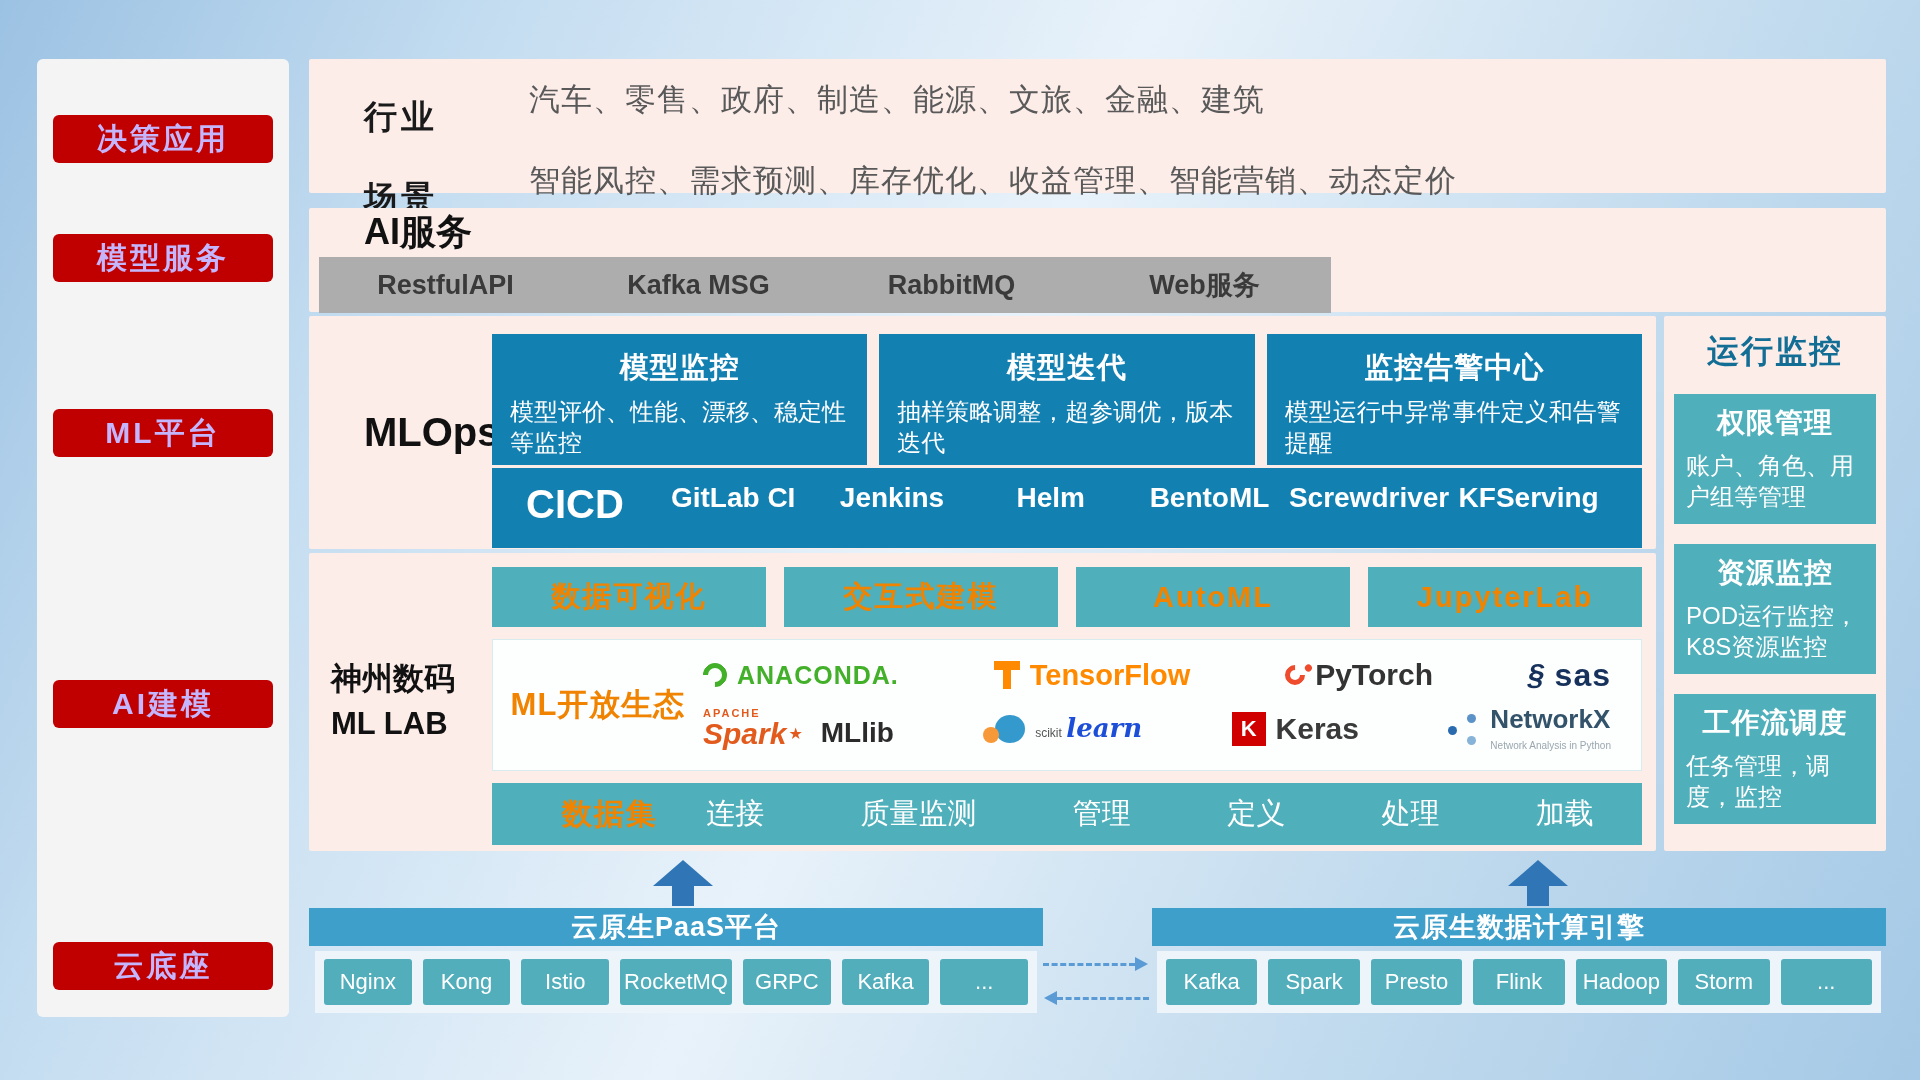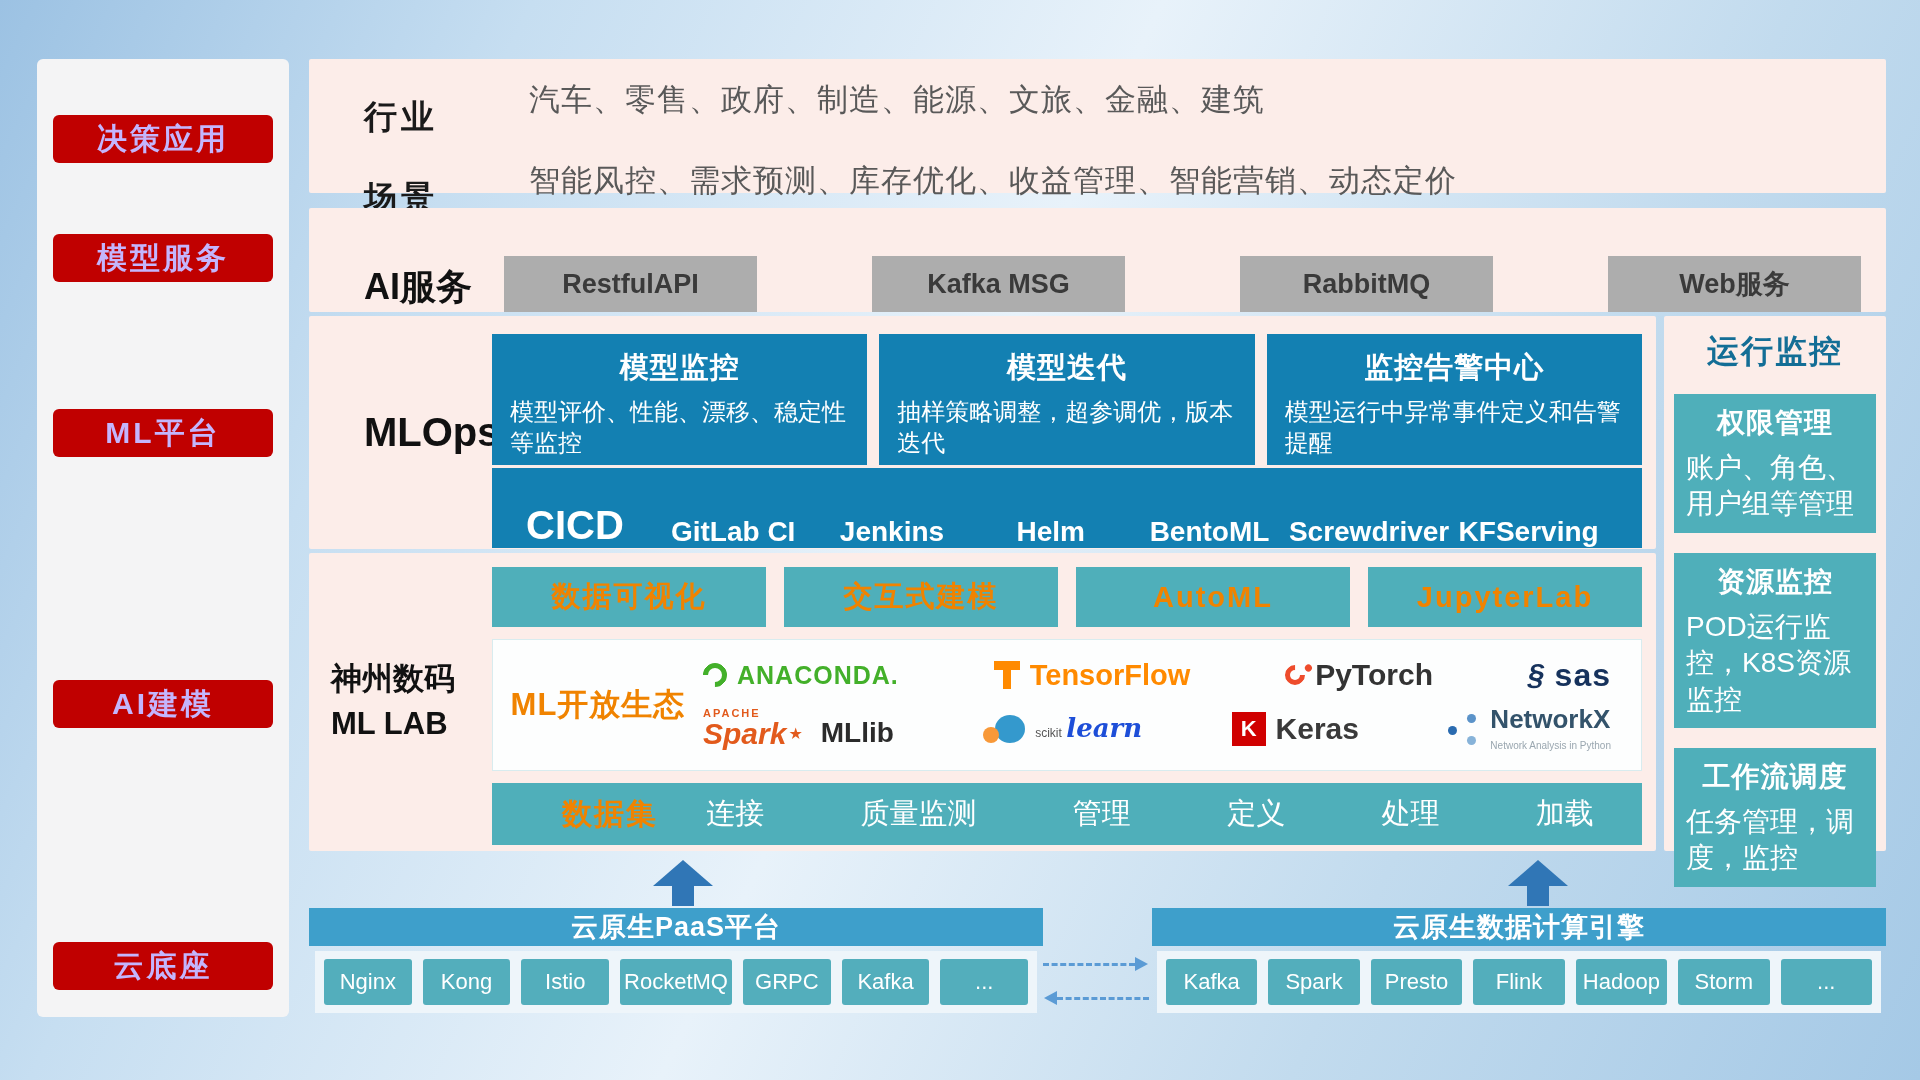--- a/index.html
+++ b/index.html
@@ -20,36 +20,36 @@
     color:#c4b5fd; font-weight:700; font-size:30px; letter-spacing:3px; border-radius:6px;
     display:flex; align-items:center; justify-content:center;}
 
   
   .industry{left:309px; top:59px; width:1577px; height:134px; display:flex; flex-direction:column; justify-content:space-evenly; padding-left:55px;}
   .ind-row{display:flex; align-items:center; gap:45px;}
   .ind-label{font-weight:700; font-size:33px; color:#1a1a1a; width:120px; letter-spacing:4px;margin-top:36px;}
   .ind-text{font-size:31px; color:var(--muted); letter-spacing:1px;}
 
   
-  .services{left:309px; top:208px; width:1577px; height:104px; display:flex; align-items:flex-end;}
+  .services{left:309px; top:208px; width:1577px; height:104px; display:flex; align-items:flex-start;flex-direction:column;}
   .svc-label{font-weight:700; font-size:36px; color:#111; padding-left:55px; width:185px; flex:none;}
   .svc-btns{flex:1; display:flex; justify-content:space-between; padding:0 25px 0 10px;}
   .svc-btn{width:253px; height:56px; background:var(--graybtn); color:#3a3a3a; font-weight:700;
     font-size:27px; display:flex; align-items:center; justify-content:center;}
 
   
   .mlops{left:309px; top:316px; width:1347px; height:233px;}
   .mlops-label{position:absolute; left:55px; top:0; height:100%; display:flex; align-items:center;
     font-weight:700; font-size:40px; color:#111;}
   .mlops-cards{position:absolute; left:183px; right:14px; top:18px; display:flex; gap:12px;}
   .mcard{flex:1; height:131px; background:var(--blue); color:#fff; padding:10px 18px;}
   .mcard-title{text-align:center; font-weight:700; font-size:29px; margin:4px 0 8px; letter-spacing:1px;}
   .mcard-desc{font-size:24px; line-height:1.3;}
   .cicd{position:absolute; left:183px; right:14px; top:152px; height:80px; background:var(--blue);
-    color:#fff; display:flex; align-items:flex-end; padding:0 34px;}
+    color:#fff; display:flex; align-items:flex-start; padding:14px 34px;}
   .cicd-label{font-weight:700; font-size:40px; margin-right:30px;}
   .cicd-items{flex:1; display:flex;}
   .cicd-item{flex:1; text-align:center; font-size:28px; font-weight:600;}
 
   
   .mllab{left:309px; top:553px; width:1347px; height:298px;}
   .mllab-label{position:absolute; left:22px; top:0; height:100%; width:160px; display:flex;
     flex-direction:column; justify-content:center; font-weight:700; font-size:31px; line-height:1.45; color:#111;}
   .mllab-content{position:absolute; left:183px; right:14px; top:0; height:100%;}
   .tools{position:absolute; left:0; right:0; top:14px; height:60px; display:flex; gap:18px;}
@@ -95,21 +95,21 @@
   .nx-graph::before{content:""; position:absolute; width:9px; height:9px; border-radius:50%; background:#2a6bb0; left:0; top:12px; box-shadow:19px -12px 0 #5b93c9, 19px 10px 0 #87b3d9;}
   .nx-stack{line-height:1.15;}
   .nx-word{font-weight:700; font-size:26px; color:#33536b;}
   .nx-sub{font-size:10px; color:#9aa7b0;}
 
   
   .monitor{left:1664px; top:316px; width:222px; height:535px; padding:14px 10px 10px;}
   .mon-title{text-align:center; font-weight:700; font-size:32px; color:#136e96; letter-spacing:2px; margin-bottom:20px;}
   .mon-card{background:var(--teal); color:#fff; padding:10px 12px; margin-bottom:20px; min-height:130px;}
   .mon-card-title{text-align:center; font-weight:700; font-size:28px; margin-bottom:8px; letter-spacing:1px;}
-  .mon-card-desc{font-size:28px; line-height:1.3;}
+  .mon-card-desc{font-size:24px; line-height:1.3;}
 
   
   .up{position:absolute; width:60px; top:860px;}
   .up-head{width:0; height:0; border-left:30px solid transparent; border-right:30px solid transparent; border-bottom:26px solid var(--arrow); margin:0 auto;}
   .up-stem{width:22px; height:20px; background:var(--arrow); margin:0 auto;}
   .bbar{position:absolute; top:908px; height:38px; background:var(--bar); color:#fff; font-weight:700;
     font-size:27px; display:flex; align-items:center; justify-content:center; letter-spacing:1px;}
   .strip{position:absolute; top:951px; height:62px; background:#eef5fa; display:flex; align-items:center; gap:11px; padding:0 9px;}
   .chip{flex:1; min-height:46px; background:var(--teal2); color:#fff; font-weight:400; font-size:22px;
     display:flex; align-items:center; justify-content:center; text-align:center; line-height:1.05; border-radius:3px; padding:2px 4px;}

